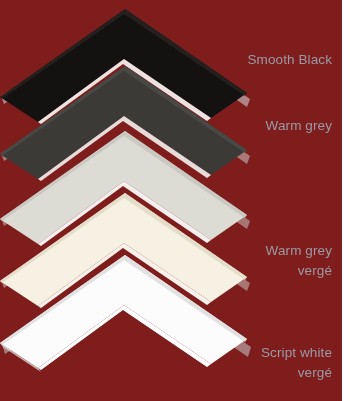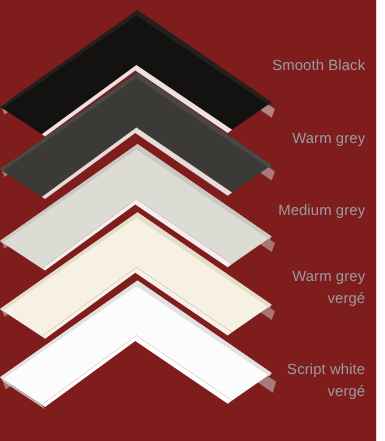--- a/index.html
+++ b/index.html
@@ -102,19 +102,18 @@
       </g>
       <path d="M125 7 L247 91 L211 116 L124 57 L38 120 L0 95 Z" fill="#fcfcfc"></path>
       <path d="M124 57 L211 116 L207 119 L123 62 L41 122 L38 120 Z" fill="#ffffff"></path>
       <path d="M125 7 L247 91 L245 94 L124 12 L2 97 L0 95 Z" fill="#dedede" opacity="0.9"></path>
       <path d="M0 95 L38 120 L41 124 L3 99 Z" fill="#d6d6d6" opacity="0.8"></path>
     </svg>
   </div>
 
   <div class="label" style="top:50px;">Smooth Black</div>
   <div class="label" style="top:116px;">Warm grey</div>
-  <div class="label" style="top:181px;">Medium grey</div>
   <div class="label" style="top:241px;">Warm grey
 vergé</div>
-  <div class="label" style="top:326px;">Script white
+  <div class="label" style="top:343px;">Script white
 vergé</div>
 
 </div>
 
 </body></html>

